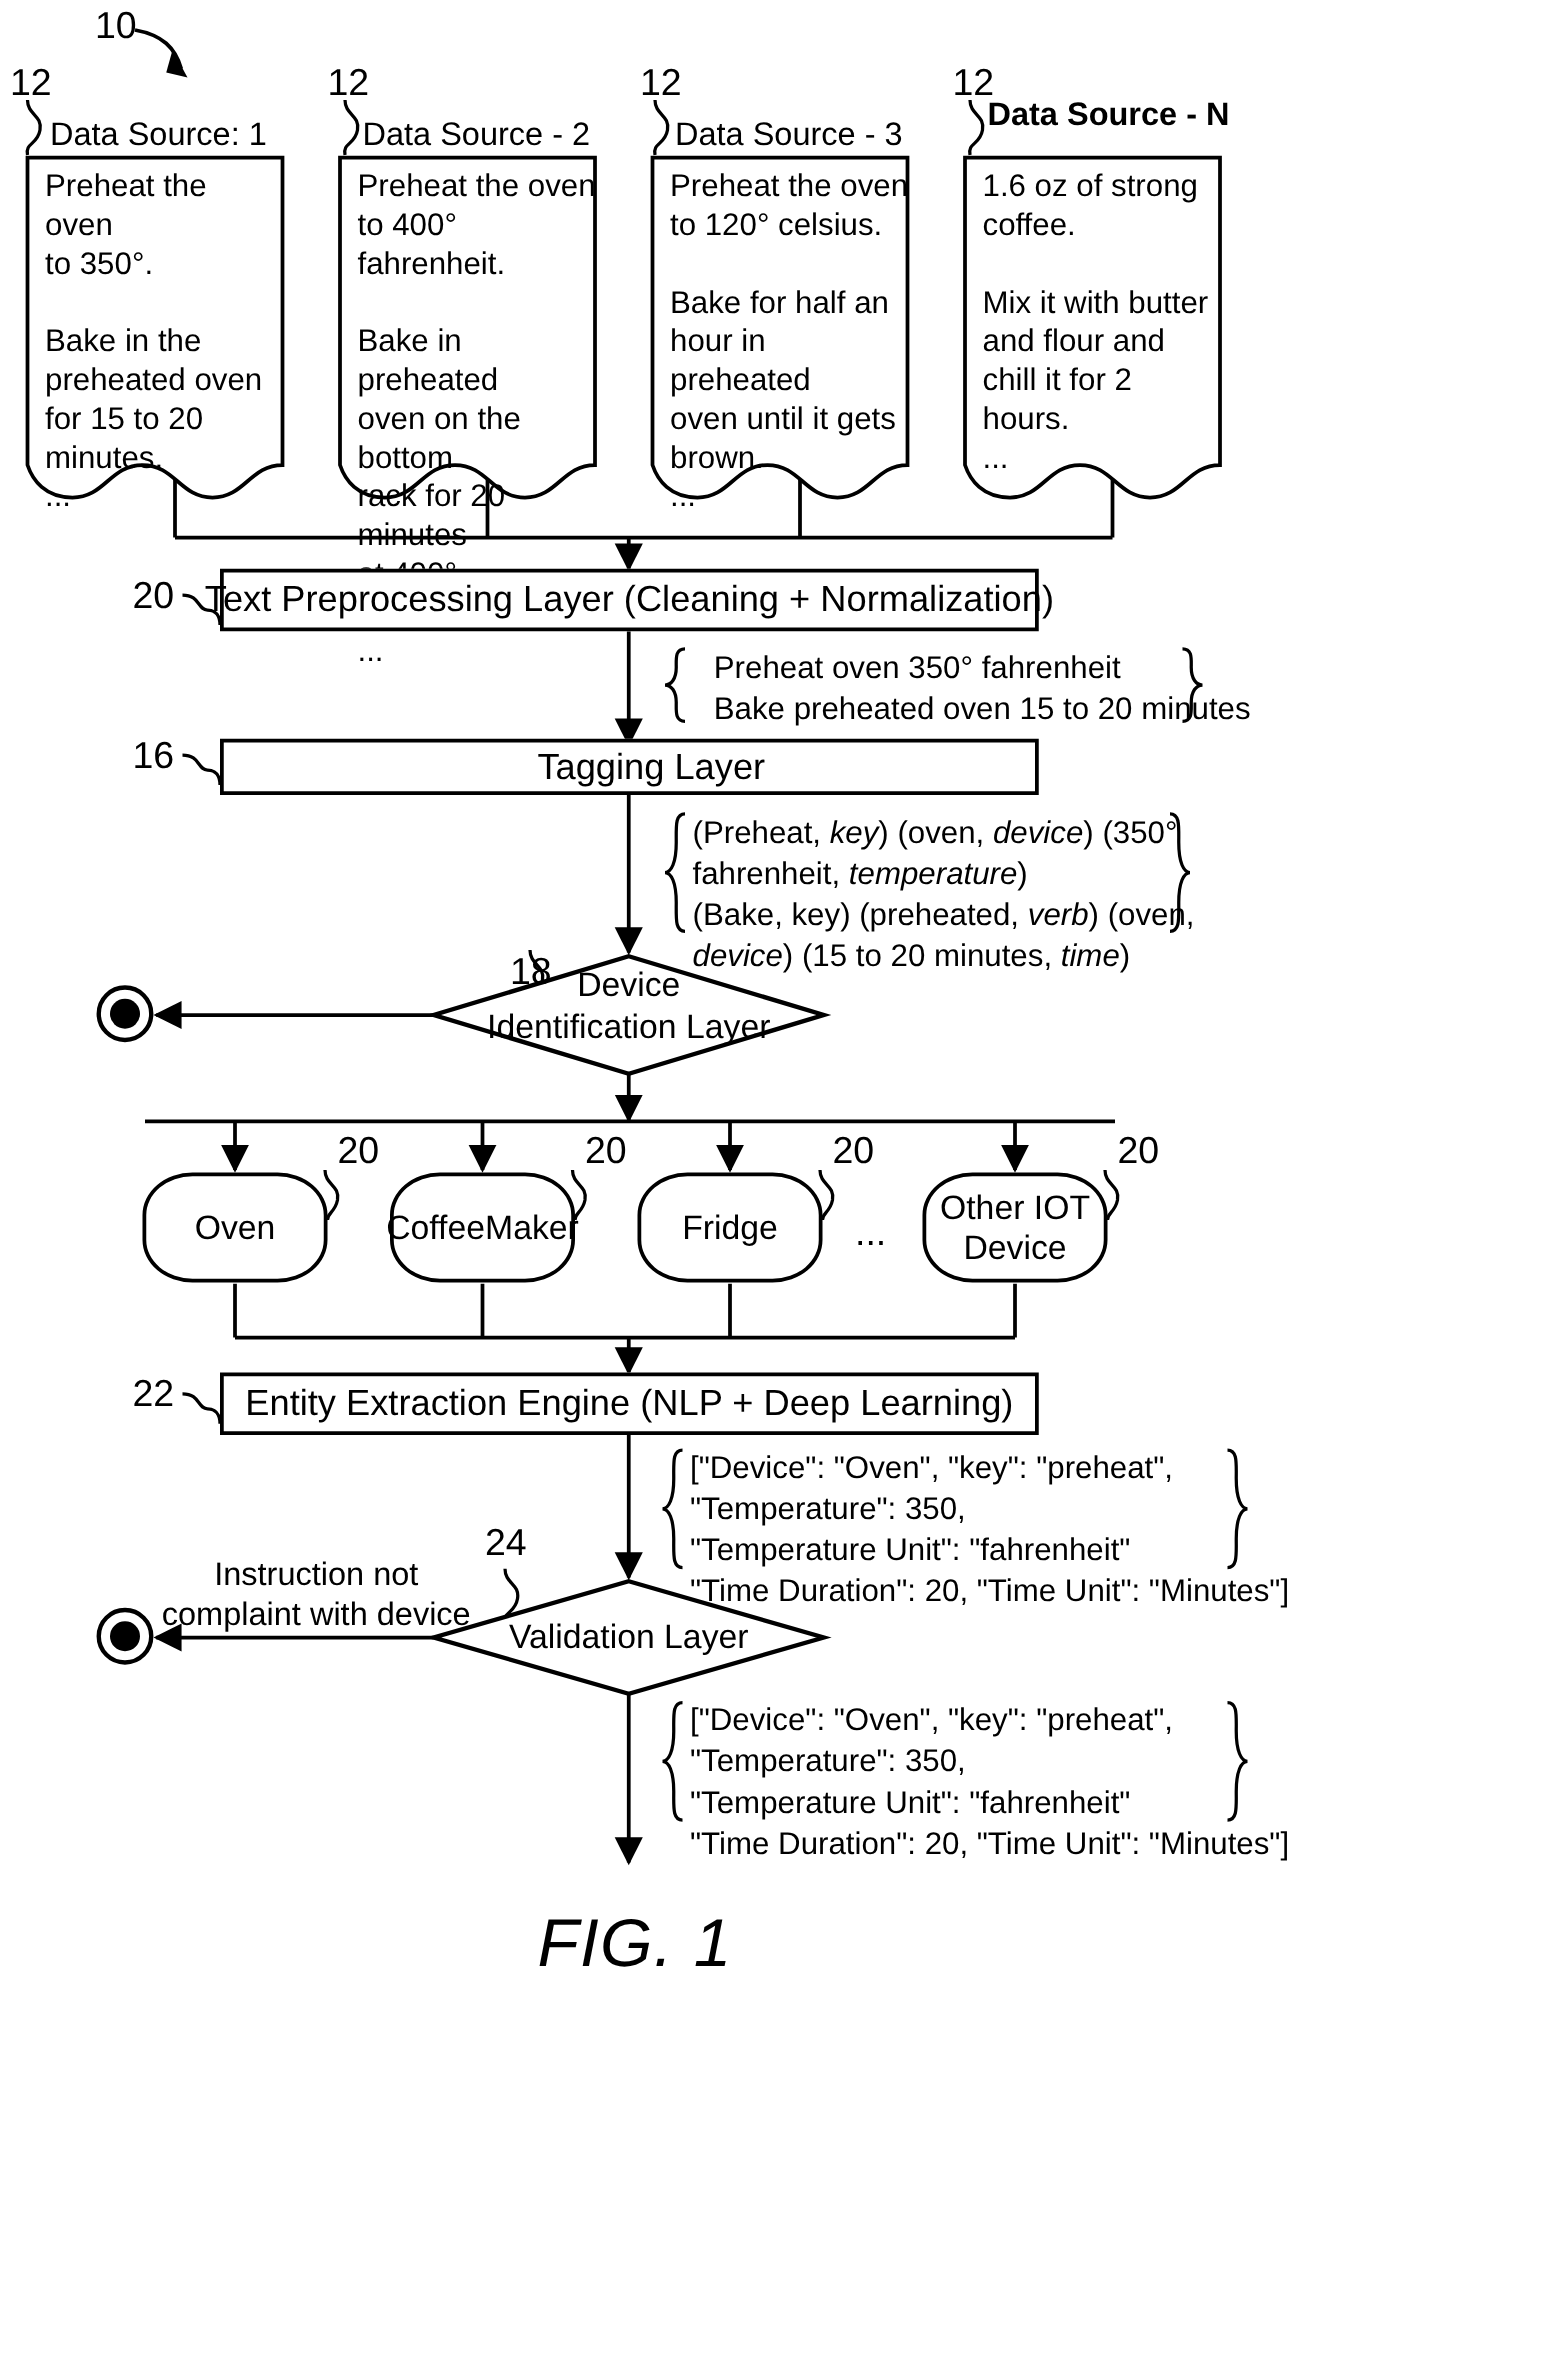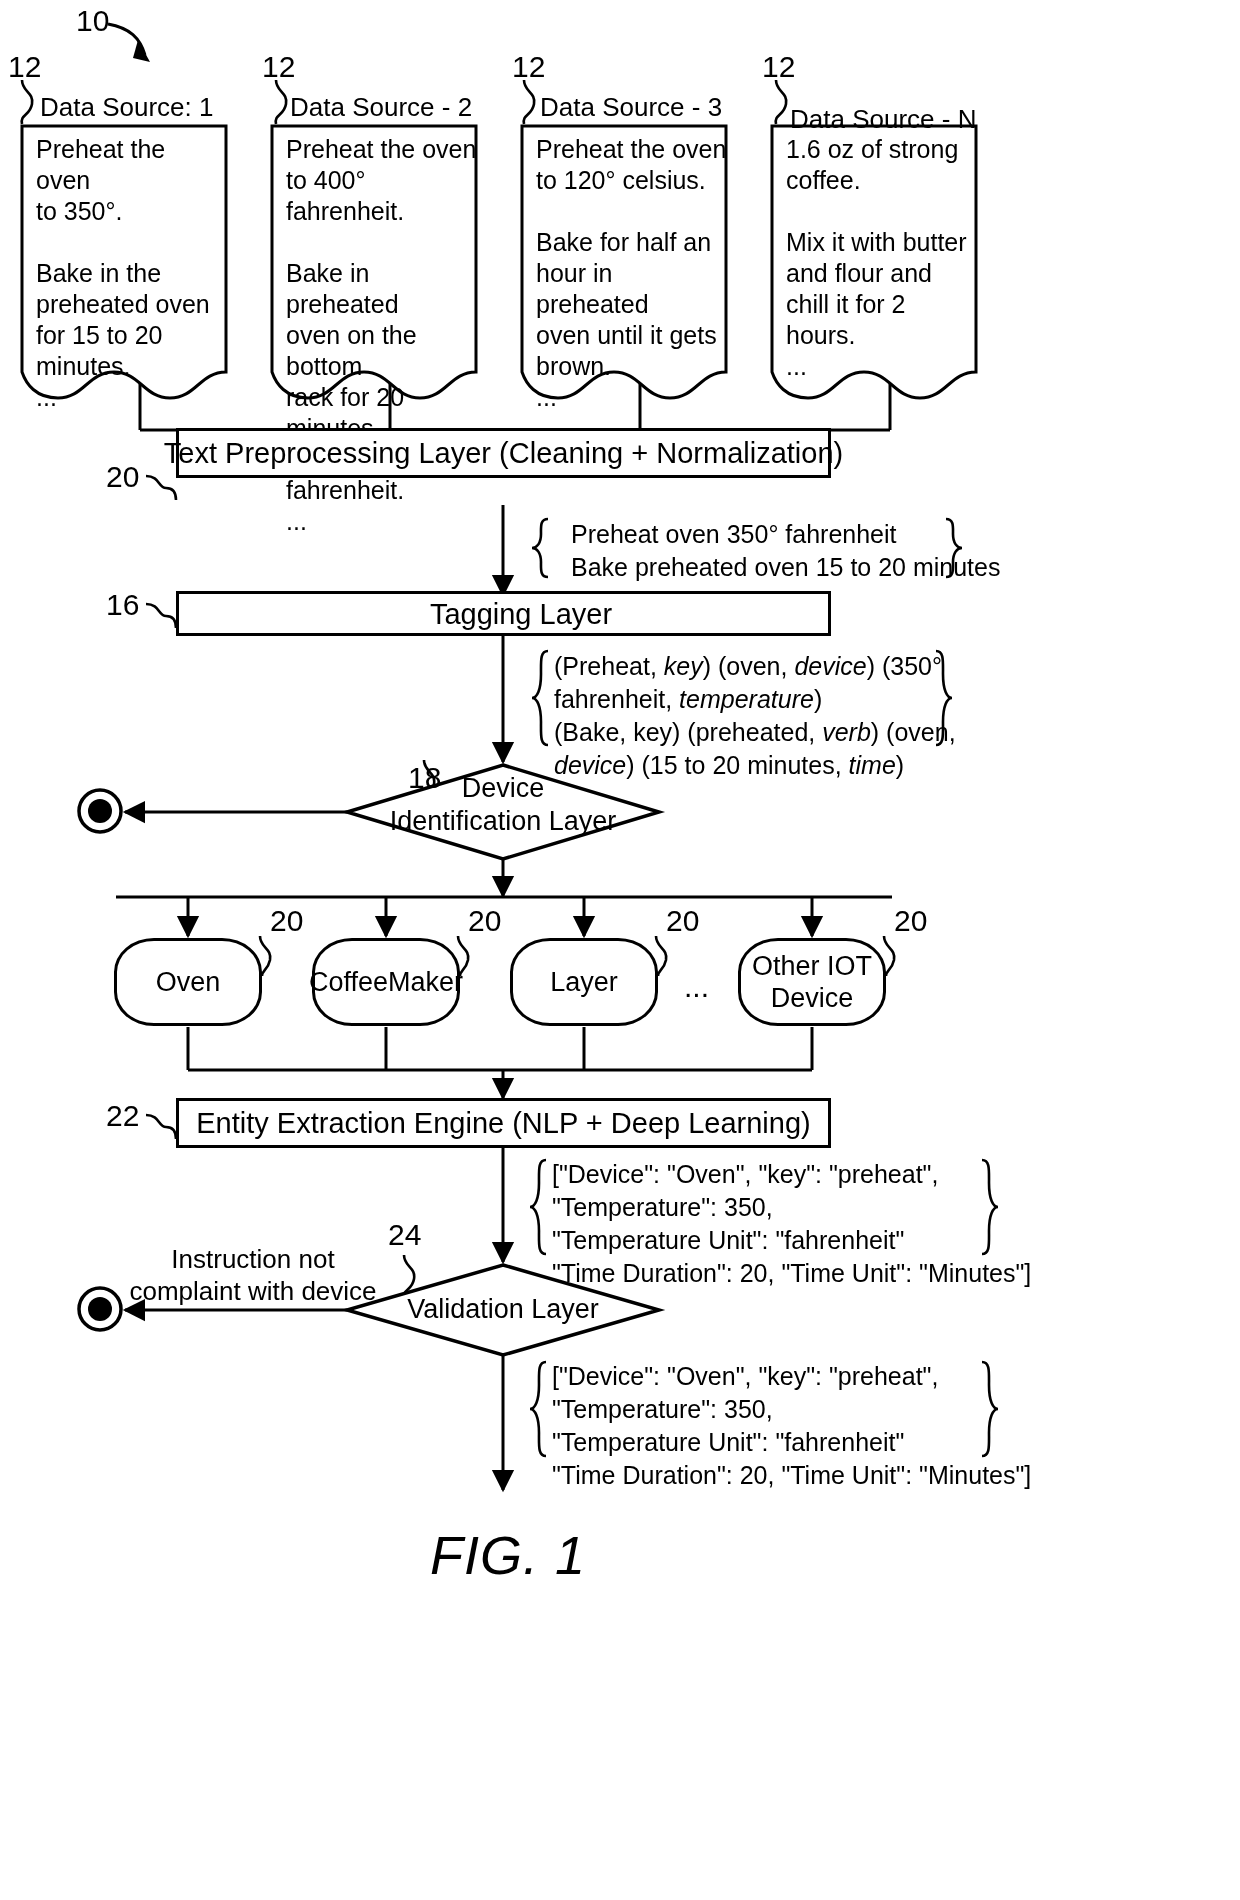--- a/index.html
+++ b/index.html
@@ -303,31 +303,31 @@
   <div class="doc-text" style="left:536px; top:134px; width:192px;">Preheat the oven
 to 120° celsius.
 
 Bake for half an
 hour in preheated
 oven until it gets
 brown.
 ...</div>
 
   <div class="ref" style="left:762px; top:52px;">12</div>
-  <div class="doc-title" style="left:790px; top:104px;">Data Source - N</div>
+  <div class="doc-title" style="left:790px; top:76px;font-weight:bold;">Data Source - N</div>
   <div class="doc-text" style="left:786px; top:134px; width:192px;">1.6 oz of strong
 coffee.
 
 Mix it with butter
 and flour and
 chill it for 2 hours.
 ...</div>
 
   <div class="ref" style="left:106px; top:462px;">20</div>
-  <div class="proc" style="left:176px; top:428px; width:655px; height:50px;">
+  <div class="proc" style="left:176px; top:455px; width:655px; height:50px;">
     <span>Text Preprocessing Layer (Cleaning + Normalization)</span>
   </div>
 
   <div class="annot" style="left:556px; top:518px;margin-left:15px;">Preheat oven 350° fahrenheit
 Bake preheated oven 15 to 20 minutes</div>
 
   <div class="ref" style="left:106px; top:590px;">16</div>
   <div class="proc" style="left:176px; top:591px; width:655px; height:45px;padding-left:35px;">
     <span>Tagging Layer</span>
   </div>
@@ -348,21 +348,21 @@
     <span>Oven</span>
   </div>
 
   <div class="ref" style="left:468px; top:906px;">20</div>
   <div class="device" style="left:312px; top:938px; width:148px; height:88px;">
     <span>CoffeeMaker</span>
   </div>
 
   <div class="ref" style="left:666px; top:906px;">20</div>
   <div class="device" style="left:510px; top:938px; width:148px; height:88px;">
-    <span>Layer</span>
+    <span>Fridge</span>
   </div>
 
   <div class="ellipsis" style="left:684px; top:972px;">...</div>
 
   <div class="ref" style="left:894px; top:906px;">20</div>
   <div class="device" style="left:738px; top:938px; width:148px; height:88px; white-space:pre-line;">
     <span style="white-space:pre-line;">Other IOT
 Device</span>
   </div>
 

